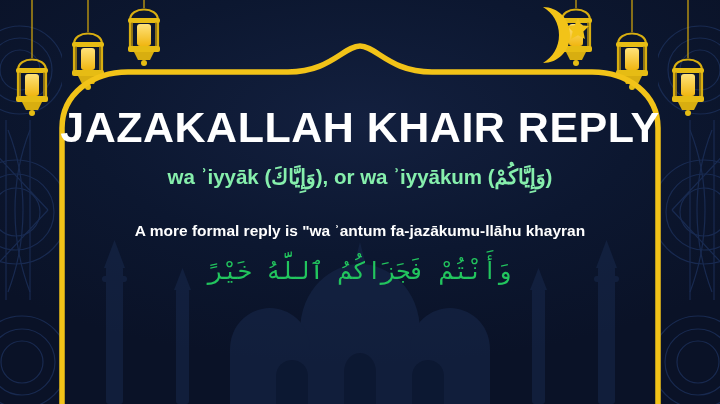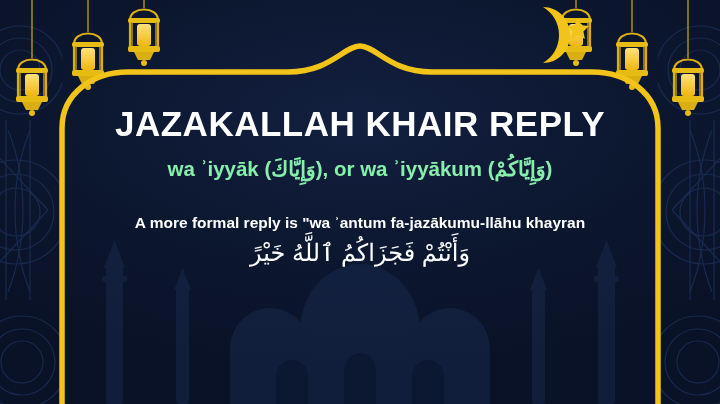--- a/index.html
+++ b/index.html
@@ -76,21 +76,21 @@
     top: 76px;
     bottom: 0;
     display: flex;
     flex-direction: column;
     align-items: center;
     text-align: center;
   }
 
   .title {
     margin-top: 30px;
-    font-size: 35px;
+    font-size: 43px;
     font-weight: bold;
     color: #ffffff;
     letter-spacing: .5px;
     line-height: 1;
     white-space: nowrap;
   }
 
   .translit {
     margin-top: 16px;
     font-size: 20.5px;
@@ -105,26 +105,27 @@
   .note {
     margin-top: 30px;
     font-size: 15.5px;
     font-weight: bold;
     color: #ffffff;
     line-height: 1.55;
     max-width: 500px;
   }
 
   .arabic {
+    margin-top: 12px;
     font-size: 24px;
-    color: #ffffff;
+    color: #22c55e;
     direction: rtl;
     unicode-bidi: isolate;
     line-height: 1.5;
-    font-family: Liberation Sans, sans-serif;
+    font-family: Liberation Mono, monospace;
   }
 </style>
 </head>
 <body>
 
 <div id="poster">
 
   <div class="bg-base"></div>
 
   <svg class="bg-mandala left" viewBox="0 0 62 404" preserveAspectRatio="none">

